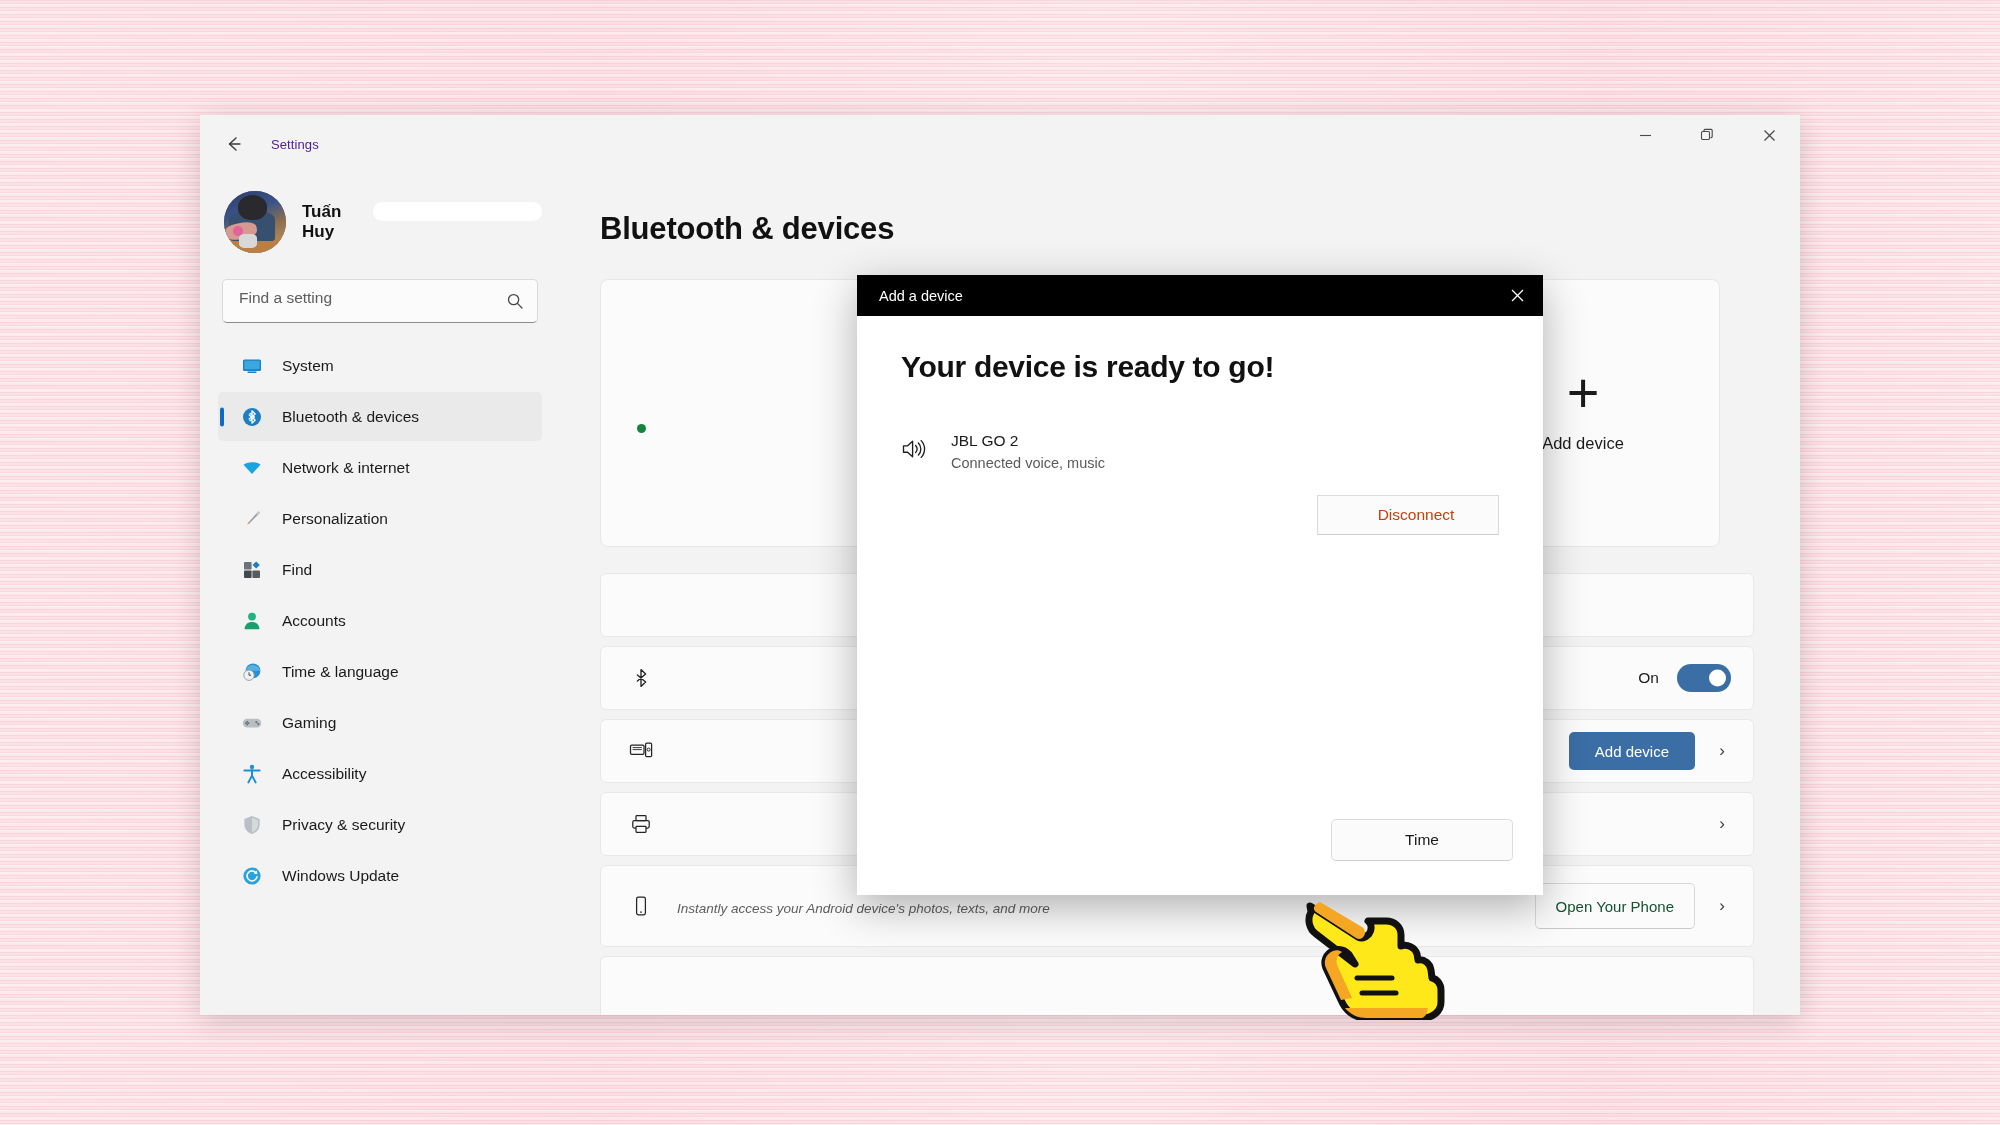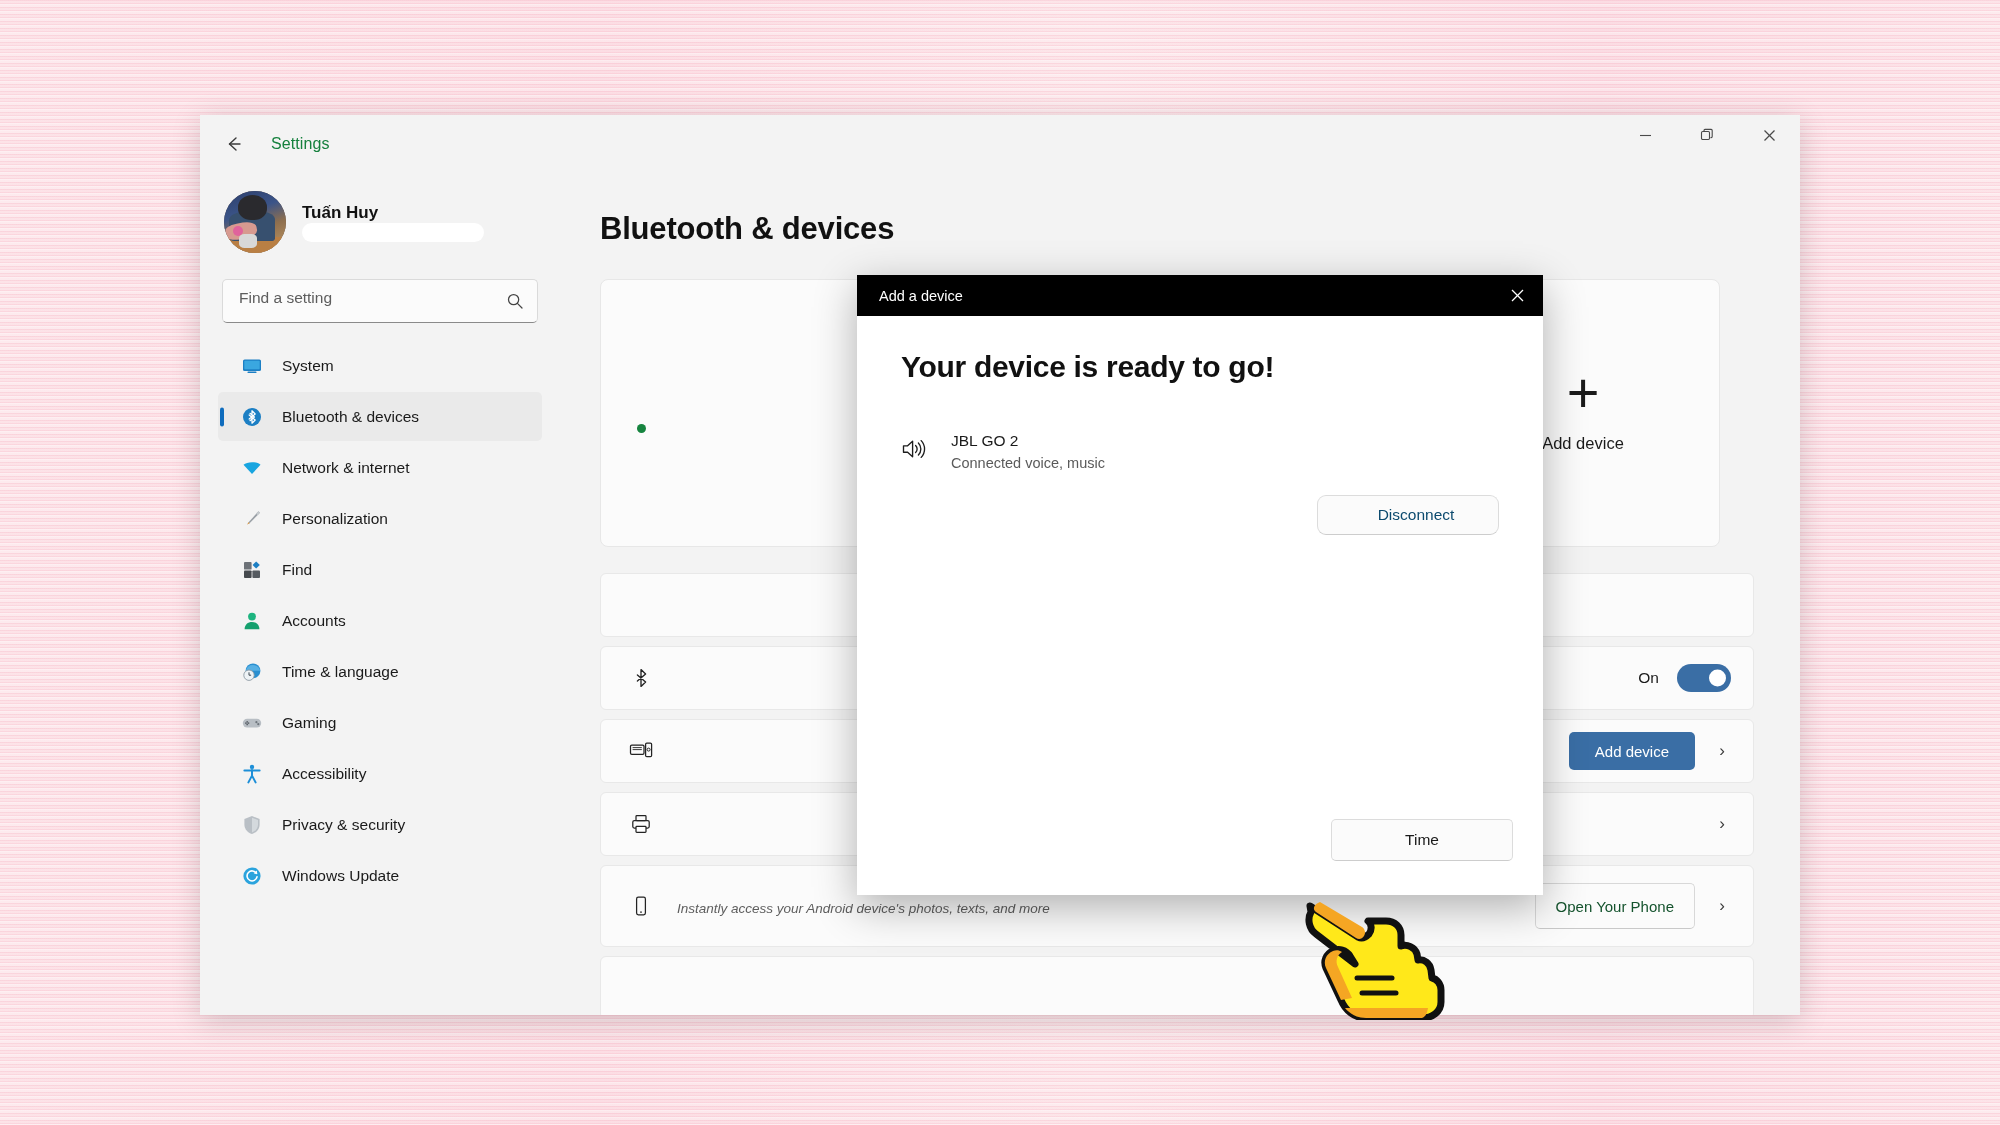--- a/index.html
+++ b/index.html
@@ -42,22 +42,22 @@
     position: relative;
   }
   .back-btn {
     width: 44px; height: 40px;
     margin-left: 12px;
     display: flex; align-items: center; justify-content: center;
     border-radius: 5px;
     color: #3a3a3a;
   }
   .title-text {
-    font-size: 16px;
-    color: #15803d;
+    font-size: 13px;
+    color: #4c1d95;
     margin-left: 15px;
     letter-spacing: 0.1px;
   }
   .win-controls {
     margin-left: auto;
     display: flex;
     align-self: flex-start;
   }
   .win-btn {
     width: 62px; height: 40px;
@@ -91,21 +91,21 @@
     position: relative;
   }
   .avatar .a-sky   { position:absolute; inset:0; background: linear-gradient(160deg,#2c3e6b 0%,#3b5488 35%,#8e6f4e 60%,#c59a63 100%); }
   .avatar .a-head  { position:absolute; left:22%; top:6%; width:48%; height:40%; border-radius:50% 50% 45% 45%; background:#2a2a2e; }
   .avatar .a-body  { position:absolute; left:8%; top:34%; width:74%; height:46%; border-radius:30% 26% 10% 12%; background:#37506f; }
   .avatar .a-arm   { position:absolute; left:2%; top:52%; width:52%; height:26%; border-radius:40%; background:#d79a90; transform: rotate(-10deg); }
   .avatar .a-table { position:absolute; left:0; bottom:0; width:100%; height:26%; background:#b97f44; }
   .avatar .a-obj   { position:absolute; left:24%; bottom:8%; width:30%; height:22%; border-radius:30%; background:#d8d8d8; }
   .avatar .a-pink  { position:absolute; left:14%; top:56%; width:16%; height:16%; border-radius:50%; background:#e0639c; }
 
-  .profile-info { display: flex; flex-direction: column; }
+  .profile-info { display: flex; flex-direction: row; }
   .profile-name { font-size: 17px; font-weight: bold; color: #111; }
   .profile-mail-redact {
     width: 182px; height: 19px;
     background: #ffffff;
     border-radius: 10px;
   }
 
   .search-wrap {
     margin: 14px 4px 18px 4px;
     position: relative;
@@ -329,25 +329,25 @@
     gap: 18px;
   }
   .modal-device-ico { width: 32px; flex: 0 0 32px; padding-top: 4px; color:#1d1d1d; }
   .modal-device-name { font-size: 15.5px; color: #1a1a1a; margin-bottom: 5px; }
   .modal-device-sub { font-size: 14.5px; color: #5a5a5a; }
   .modal-disconnect-wrap { display: flex; justify-content: flex-end; margin-top: 24px; }
   .btn-dialog {
     background: #fbfbfb;
     border: 1px solid #dcdcdc;
     border-bottom-color: #cdcdcd;
-    border-radius: 9px;
+    border-radius: 1px;
     height: 40px;
     min-width: 182px;
     font-size: 15.5px;
-    color: #0c4a6e;
+    color: #c2410c;
     font-family: "Liberation Sans", sans-serif;
     padding-left: 16px;
   }
   .modal-footer {
     flex: 0 0 auto;
     padding: 0 30px 34px 44px;
     display: flex;
     justify-content: flex-end;
   }
   .btn-done {

